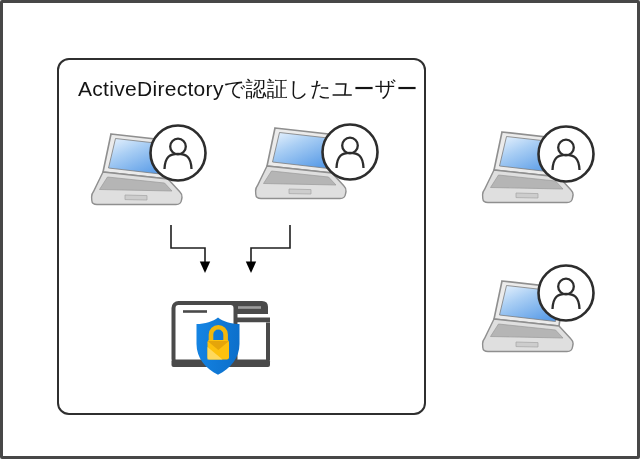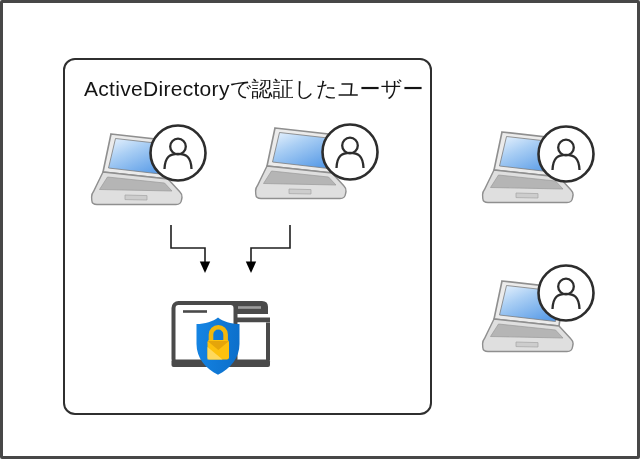--- a/index.html
+++ b/index.html
@@ -13,21 +13,21 @@
     width: 640px;
     height: 459px;
     box-sizing: border-box;
     background: #ffffff;
     border: 3px solid #474747;
     border-radius: 2px;
     overflow: hidden;
   }
   .group-box {
     position: absolute;
-    left: 60px;
+    left: 54px;
     top: 55px;
     width: 369px;
     height: 357px;
     box-sizing: border-box;
     border: 2px solid #2f2f2f;
     border-radius: 12px;
     background: transparent;
   }
   .group-box-title {
     position: absolute;

